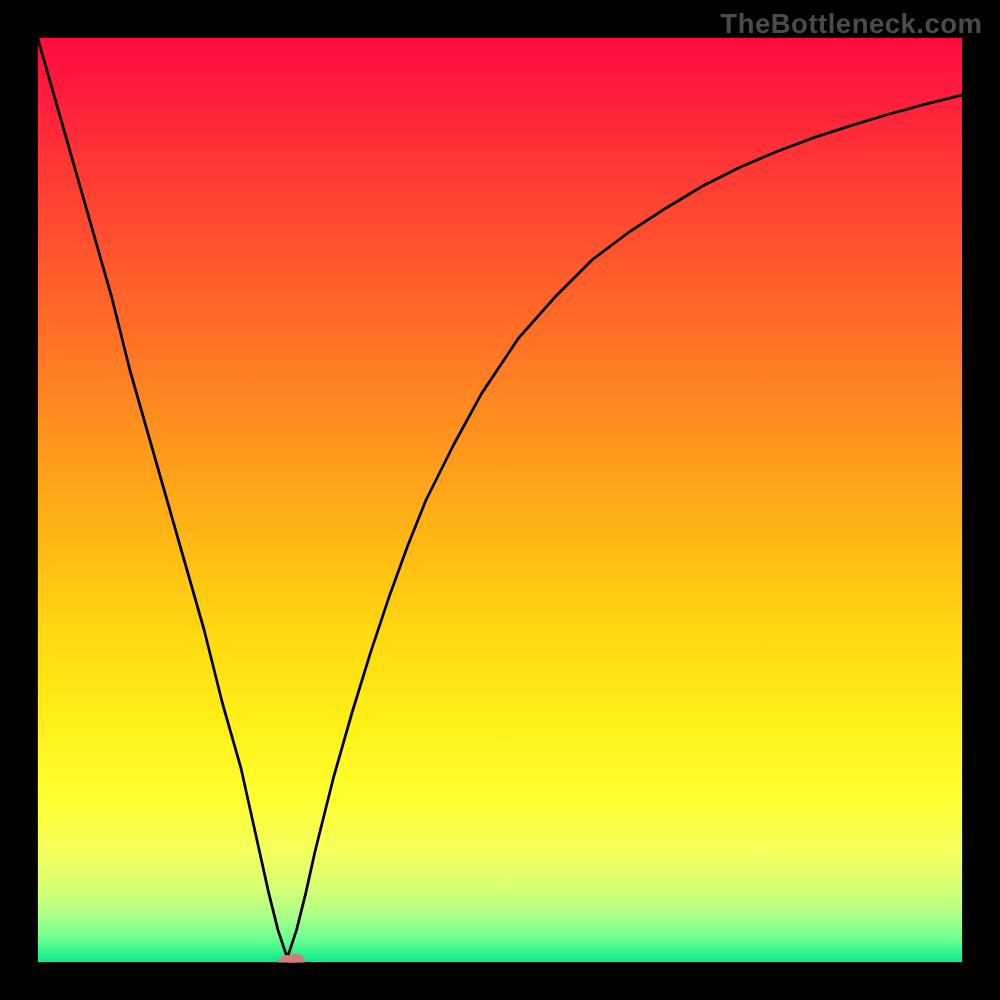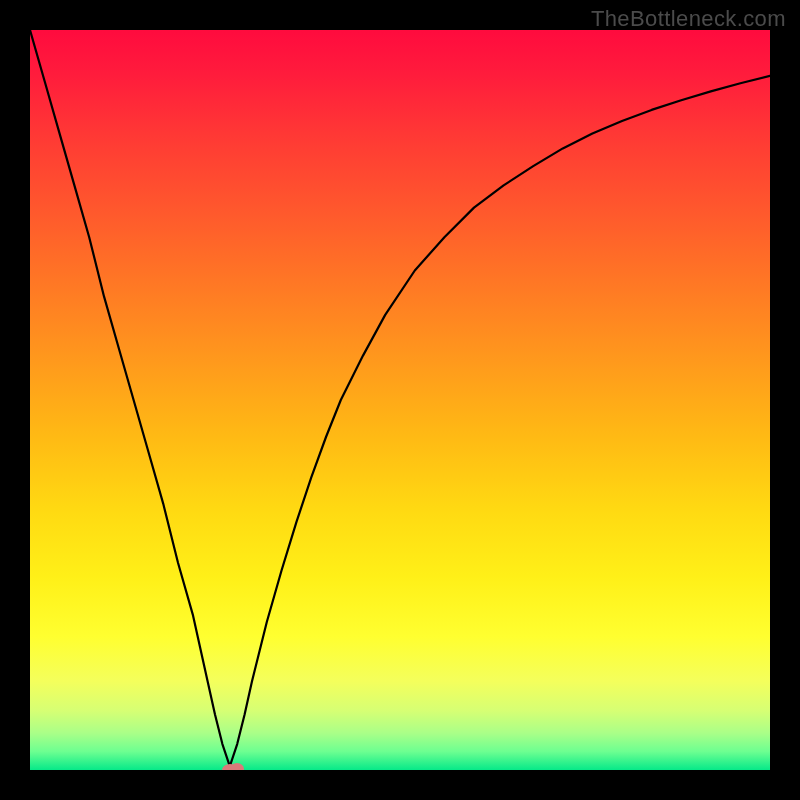--- a/index.html
+++ b/index.html
@@ -24,21 +24,21 @@
     width: 740px;
     height: 740px;
     overflow: hidden;
   }
   .watermark {
     position: absolute;
     top: 6px;
     right: 14px;
     color: #4b4b4b;
     font-size: 22px;
-    font-weight: 400;
+    font-weight: 700;
     letter-spacing: 0.4px;
     z-index: 5;
   }
   .gradient-bg {
     position: absolute;
     inset: 0;
     z-index: 0;
   }
   svg.curve {
     position: absolute;

